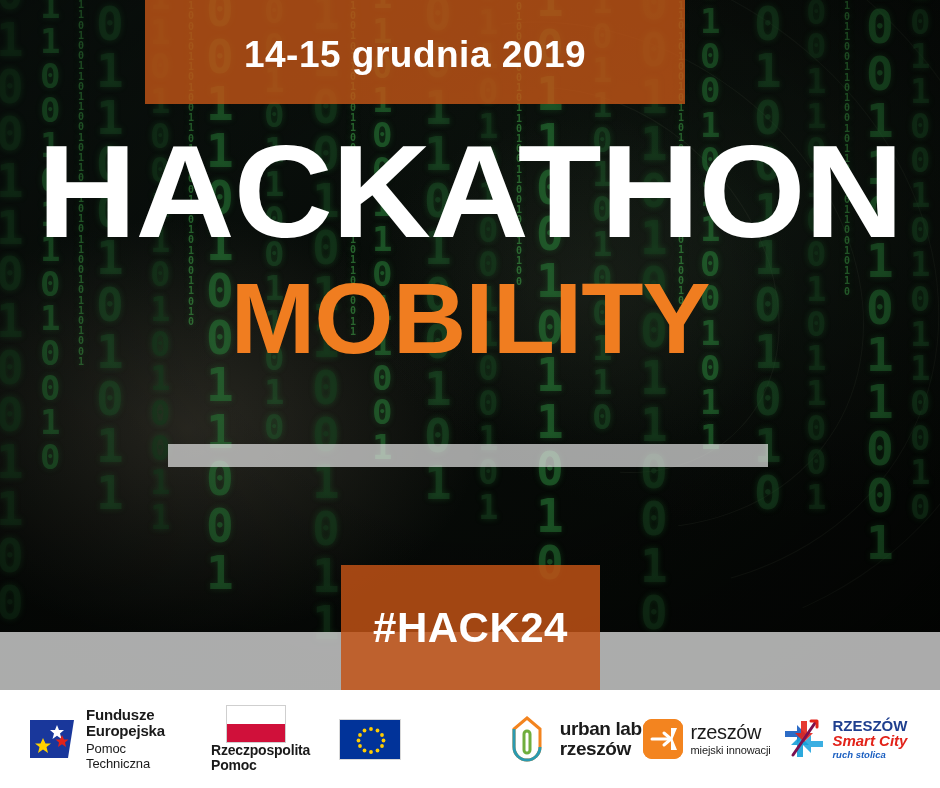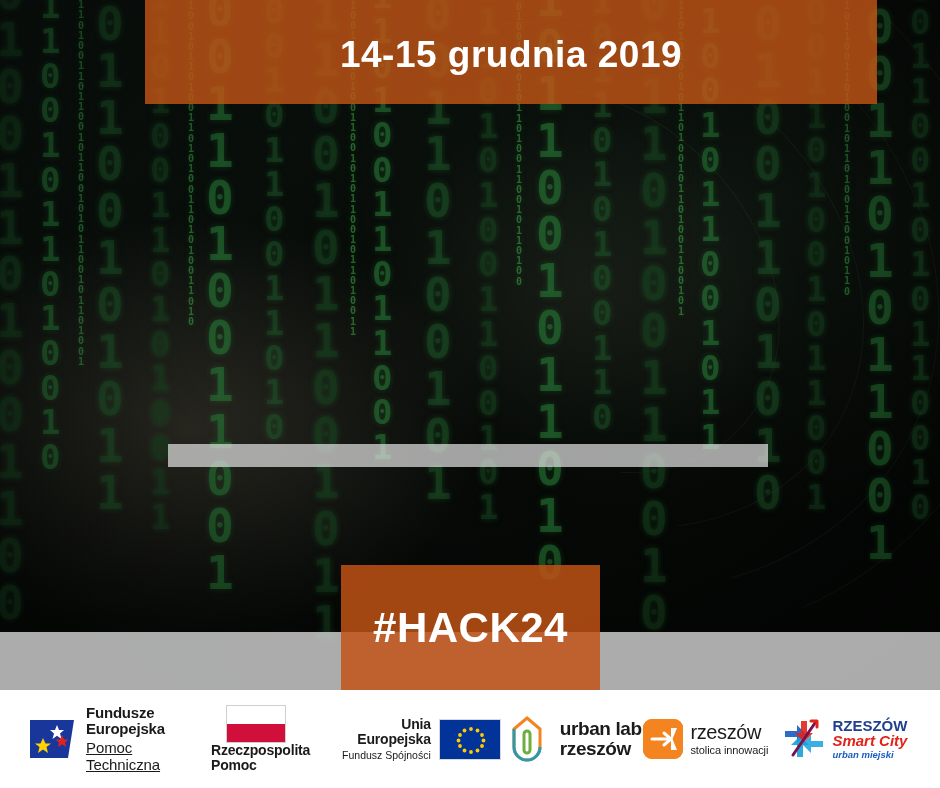--- a/index.html
+++ b/index.html
@@ -62,21 +62,21 @@
   }
 
   
   .grey-band {
     position:absolute; left:0; top:632px; width:940px; height:58px;
     background:rgba(214,214,214,0.80);
   }
 
   
   .date-banner {
-    position:absolute; left:145px; top:0; width:732px; height:104px;
+    position:absolute; left:145px; top:0; width:540px; height:104px;
     background:rgba(196,86,23,0.80);
     display:flex; flex-direction:column; align-items:center; justify-content:center;
     padding-top:6px;
   }
   .date-main {
     color:#ffffff;
     font-size:37px; font-weight:700; letter-spacing:0.5px;
     line-height:1.05;
   }
   .date-sub {
@@ -146,21 +146,21 @@
   }
   .logo { display:flex; align-items:center; }
   .logo-txt { display:flex; flex-direction:column; justify-content:center; }
 
   
   .fe-wrap { width:176px; justify-content:flex-start; padding-left:14px; }
   .fe-mark { width:50px; height:42px; margin-right:8px; flex:none; }
   .fe-l1, .fe-l2 {
     font-size:15px; font-weight:700; color:#1a1a1a; line-height:1.08; letter-spacing:-0.2px;
   }
-  .fe-l3 { font-size:15px; font-weight:400; color:#1a1a1a; margin-top:2px; letter-spacing:-0.1px;text-decoration:underline; }
+  .fe-l3 { font-size:13px; font-weight:400; color:#1a1a1a; margin-top:2px; letter-spacing:-0.1px; }
 
   
   .rp-wrap { width:165px; justify-content:flex-start;flex-direction:column; }
   .rp-flag {
     width:60px; height:38px; margin-right:9px; flex:none;
     border:1px solid #cfcfcf;
     background:linear-gradient(to bottom,#ffffff 0 50%, #d0103a 50% 100%);
   }
   .rp-l1, .rp-l2 { font-size:14px; font-weight:700; color:#1a1a1a; line-height:1.1; letter-spacing:-0.2px; }
 
@@ -702,20 +702,24 @@
 
     <div class="bg-vignette"></div>
   </div>
 
   <div class="grey-band"></div>
 
   <div class="date-banner">
     <div class="date-main">14-15 grudnia 2019</div>
   </div>
 
+  <div class="headline">
+    <div class="title-main">HACKATHON</div>
+    <div class="title-sub">MOBILITY</div>
+  </div>
 
   <div class="divider"></div>
 
 
   <div class="hash-box">
     <div class="hash-text">#HACK24</div>
   </div>
 
   <div class="footer">
     <div class="logo-strip">
@@ -738,24 +742,20 @@
 
       <div class="logo rp-wrap">
         <span class="rp-flag"></span>
         <span class="logo-txt">
           <span class="rp-l1">Rzeczpospolita</span>
           <span class="rp-l2">Pomoc</span>
         </span>
       </div>
 
       <div class="logo ue-wrap">
-        <span class="logo-txt ue-txt">
-          <span class="ue-l1">Unia Europejska</span>
-          <span class="ue-l2">Fundusz Spójności</span>
-        </span>
         <span class="ue-flag">
           <svg viewBox="0 0 62 41" width="62" height="41">
             <g fill="#ffcc00">
               <circle cx="31" cy="9" r="1.9"></circle>
               <circle cx="37.5" cy="10.5" r="1.9"></circle>
               <circle cx="42" cy="15" r="1.9"></circle>
               <circle cx="43.5" cy="20.5" r="1.9"></circle>
               <circle cx="42" cy="26" r="1.9"></circle>
               <circle cx="37.5" cy="30.5" r="1.9"></circle>
               <circle cx="31" cy="32" r="1.9"></circle>
@@ -787,38 +787,38 @@
         <span class="rz-mark">
           <svg viewBox="0 0 40 40" width="40" height="40">
             <rect x="0" y="0" width="40" height="40" rx="9" fill="#f3841f"></rect>
             <path d="M9 20 H27" stroke="#ffffff" stroke-width="3" stroke-linecap="round"></path>
             <path d="M21 14 L28 20 L21 26" stroke="#ffffff" stroke-width="3" fill="none" stroke-linecap="round" stroke-linejoin="round"></path>
             <path d="M28 9 L34 9 L29.5 20 L34 31 L28 31 Z" fill="#ffffff"></path>
           </svg>
         </span>
         <span class="logo-txt">
           <span class="rz-l1">rzeszów</span>
-          <span class="rz-l2">stolica innowacji</span>
+          <span class="rz-l2">miejski innowacji</span>
         </span>
       </div>
 
       <div class="logo sc-wrap">
         <span class="sc-mark">
           <svg viewBox="0 0 46 44" width="46" height="44">
             <path d="M4 14 L16 14 L16 8 L25 17 L16 26 L16 20 L4 20 Z" fill="#1b5fc1" opacity="0.92"></path>
             <path d="M42 30 L30 30 L30 36 L21 27 L30 18 L30 24 L42 24 Z" fill="#2aa8e0" opacity="0.92"></path>
             <path d="M16 40 L16 28 L10 28 L19 19 L28 28 L22 28 L22 40 Z" fill="#16a0d8" opacity="0.9"></path>
             <path d="M26 4 L26 16 L32 16 L23 25 L14 16 L20 16 L20 4 Z" fill="#e2231a" opacity="0.9"></path>
             <path d="M12 38 L34 6" stroke="#7b1050" stroke-width="3" stroke-linecap="round"></path>
             <path d="M30 4 L36 4 L36 10" stroke="#e2231a" stroke-width="3" fill="none" stroke-linecap="round" stroke-linejoin="round"></path>
           </svg>
         </span>
         <span class="logo-txt">
           <span class="sc-l1">RZESZÓW</span>
           <span class="sc-l2">Smart City</span>
-          <span class="sc-l3">urban miejski</span>
+          <span class="sc-l3">ruch stolica</span>
         </span>
       </div>
 
     </div>
   </div>
 
 </div>
 
 </body></html>

